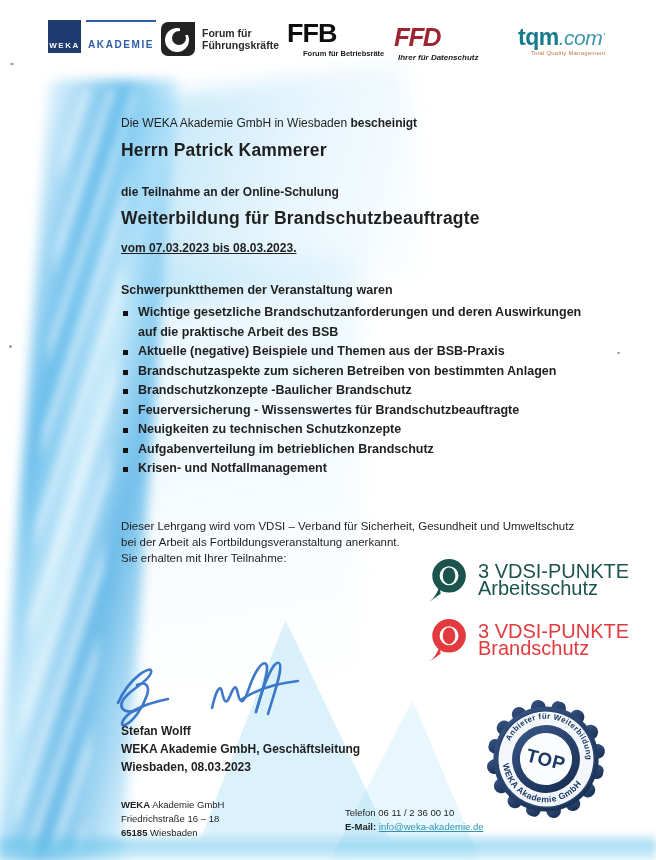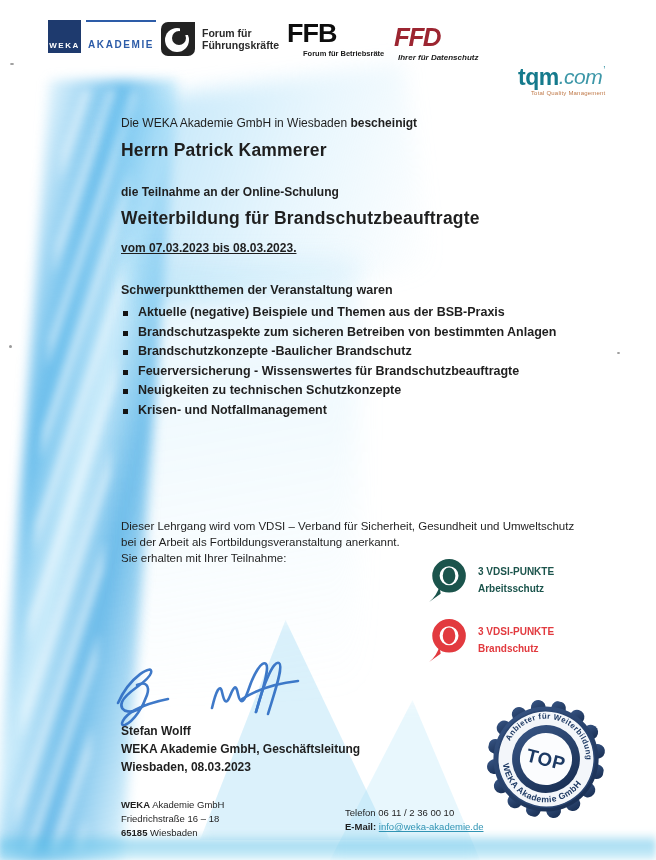--- a/index.html
+++ b/index.html
@@ -45,21 +45,21 @@
   
   .logo-ffb{left:287px;top:6px;flex-direction:column;}
   .ffb-abbr{font-size:27px;font-weight:900;letter-spacing:-1px;color:#0d0d0d;line-height:1;transform:scaleY(.95);}
   .ffb-caption{font-size:7.5px;font-weight:700;color:#1a1a1a;margin:2px 0 0 16px;white-space:nowrap;}
   
   .logo-ffd{left:394px;top:10px;flex-direction:column;}
   .ffd-abbr{font-size:26px;font-weight:900;font-style:italic;letter-spacing:-1.5px;color:#9c2531;line-height:1;}
   .ffd-caption{font-size:8px;font-weight:700;font-style:italic;color:#1a1a1a;margin:3px 0 0 4px;white-space:nowrap;}
   
   .logo-tqm{left:518px;top:12px;flex-direction:column;}
-  .tqm-line{display:flex;align-items:flex-start;line-height:1;margin-top:40px;}
+  .tqm-line{display:flex;align-items:center;line-height:1;}
   .tqm-name{font-size:23px;font-weight:700;color:#157a8c;letter-spacing:-.5px;}
   .tqm-tld{font-size:21px;font-style:italic;color:#3d97a8;letter-spacing:-.5px;}
   .tqm-tick{font-size:10px;color:#3d97a8;margin-left:1px;}
   .tqm-caption{font-size:6px;color:#c07a4a;align-self:flex-end;margin-top:1px;letter-spacing:.2px;}
   .abs{position:absolute;}
   .t-small{font-size:12px;}
   .t-semi{font-weight:600;}
   .t-bold{font-weight:700;}
   .t-big{font-size:17.5px;font-weight:700;letter-spacing:.2px;}
   .intro1{left:121px;top:116px;font-size:12px;}
@@ -71,21 +71,21 @@
   .topics{left:121px;top:303px;width:478px;list-style:none;margin:0;padding:0;font-size:12.5px;font-weight:600;}
   .topics li{position:relative;padding-left:17px;line-height:19.5px;}
   .topics .bullet{position:absolute;left:2px;top:8px;width:5px;height:5px;background:#141414;}
   .vdsi-par{left:121px;top:518px;font-size:11.5px;line-height:16px;}
   .vdsi-par span{display:block;}
 
   
   .badge{position:absolute;display:flex;align-items:center;gap:9px;}
   .badge-1{left:427px;top:556px;color:#1b544c;}
   .badge-2{left:427px;top:616px;color:#e23a3f;}
-  .badge-text{font-size:10px;font-weight:700;line-height:17px;white-space:nowrap;}
+  .badge-text{font-size:20px;font-weight:400;line-height:17px;white-space:nowrap;}
 
   
   .sig-svg{position:absolute;left:110px;top:656px;}
   .sig-block{left:121px;top:722px;font-size:12px;line-height:18px;}
   .sig-block .l1{font-weight:700;}
   .sig-block .l2,.sig-block .l3{font-weight:600;}
 
   
   .seal{position:absolute;left:487px;top:700px;width:118px;height:118px;transform:rotate(14deg);}
 
@@ -156,34 +156,35 @@
 
   <div class="abs intro1"><span>Die WEKA Akademie GmbH in Wiesbaden </span><span class="t-bold">bescheinigt</span></div>
   <div class="abs recipient t-big">Herrn Patrick Kammerer</div>
   <div class="abs participation t-small t-semi">die Teilnahme an der Online-Schulung</div>
   <div class="abs course t-big">Weiterbildung für Brandschutzbeauftragte</div>
   <div class="abs daterange t-small t-semi">vom 07.03.2023 bis 08.03.2023.</div>
 
   <div class="abs topics-head t-bold">Schwerpunktthemen der Veranstaltung waren</div>
   <ul class="abs topics">
 
+      <li><span class="bullet"></span><span>Wichtige gesetzliche Brandschutzanforderungen und deren Auswirkungen auf die praktische Arbeit des BSB</span></li>
 
       <li><span class="bullet"></span><span>Aktuelle (negative) Beispiele und Themen aus der BSB-Praxis</span></li>
 
       <li><span class="bullet"></span><span>Brandschutzaspekte zum sicheren Betreiben von bestimmten Anlagen</span></li>
 
       <li><span class="bullet"></span><span>Brandschutzkonzepte -Baulicher Brandschutz</span></li>
 
       <li><span class="bullet"></span></li>
 
       <li><span class="bullet"></span><span>Feuerversicherung - Wissenswertes für Brandschutzbeauftragte</span></li>
 
       <li><span class="bullet"></span><span>Neuigkeiten zu technischen Schutzkonzepte</span></li>
 
-      <li><span class="bullet"></span></li>
+      <li><span class="bullet"></span><span>Aufgabenverteilung im betrieblichen Brandschutz</span></li>
 
       <li><span class="bullet"></span><span>Krisen- und Notfallmanagement</span></li>
     </ul>
 
   <div class="abs vdsi-par">
     <span>Dieser Lehrgang wird vom VDSI – Verband für Sicherheit, Gesundheit und Umweltschutz</span>
     <span>bei der Arbeit als Fortbildungsveranstaltung anerkannt.</span>
     <span>Sie erhalten mit Ihrer Teilnahme:</span>
   </div>
 

